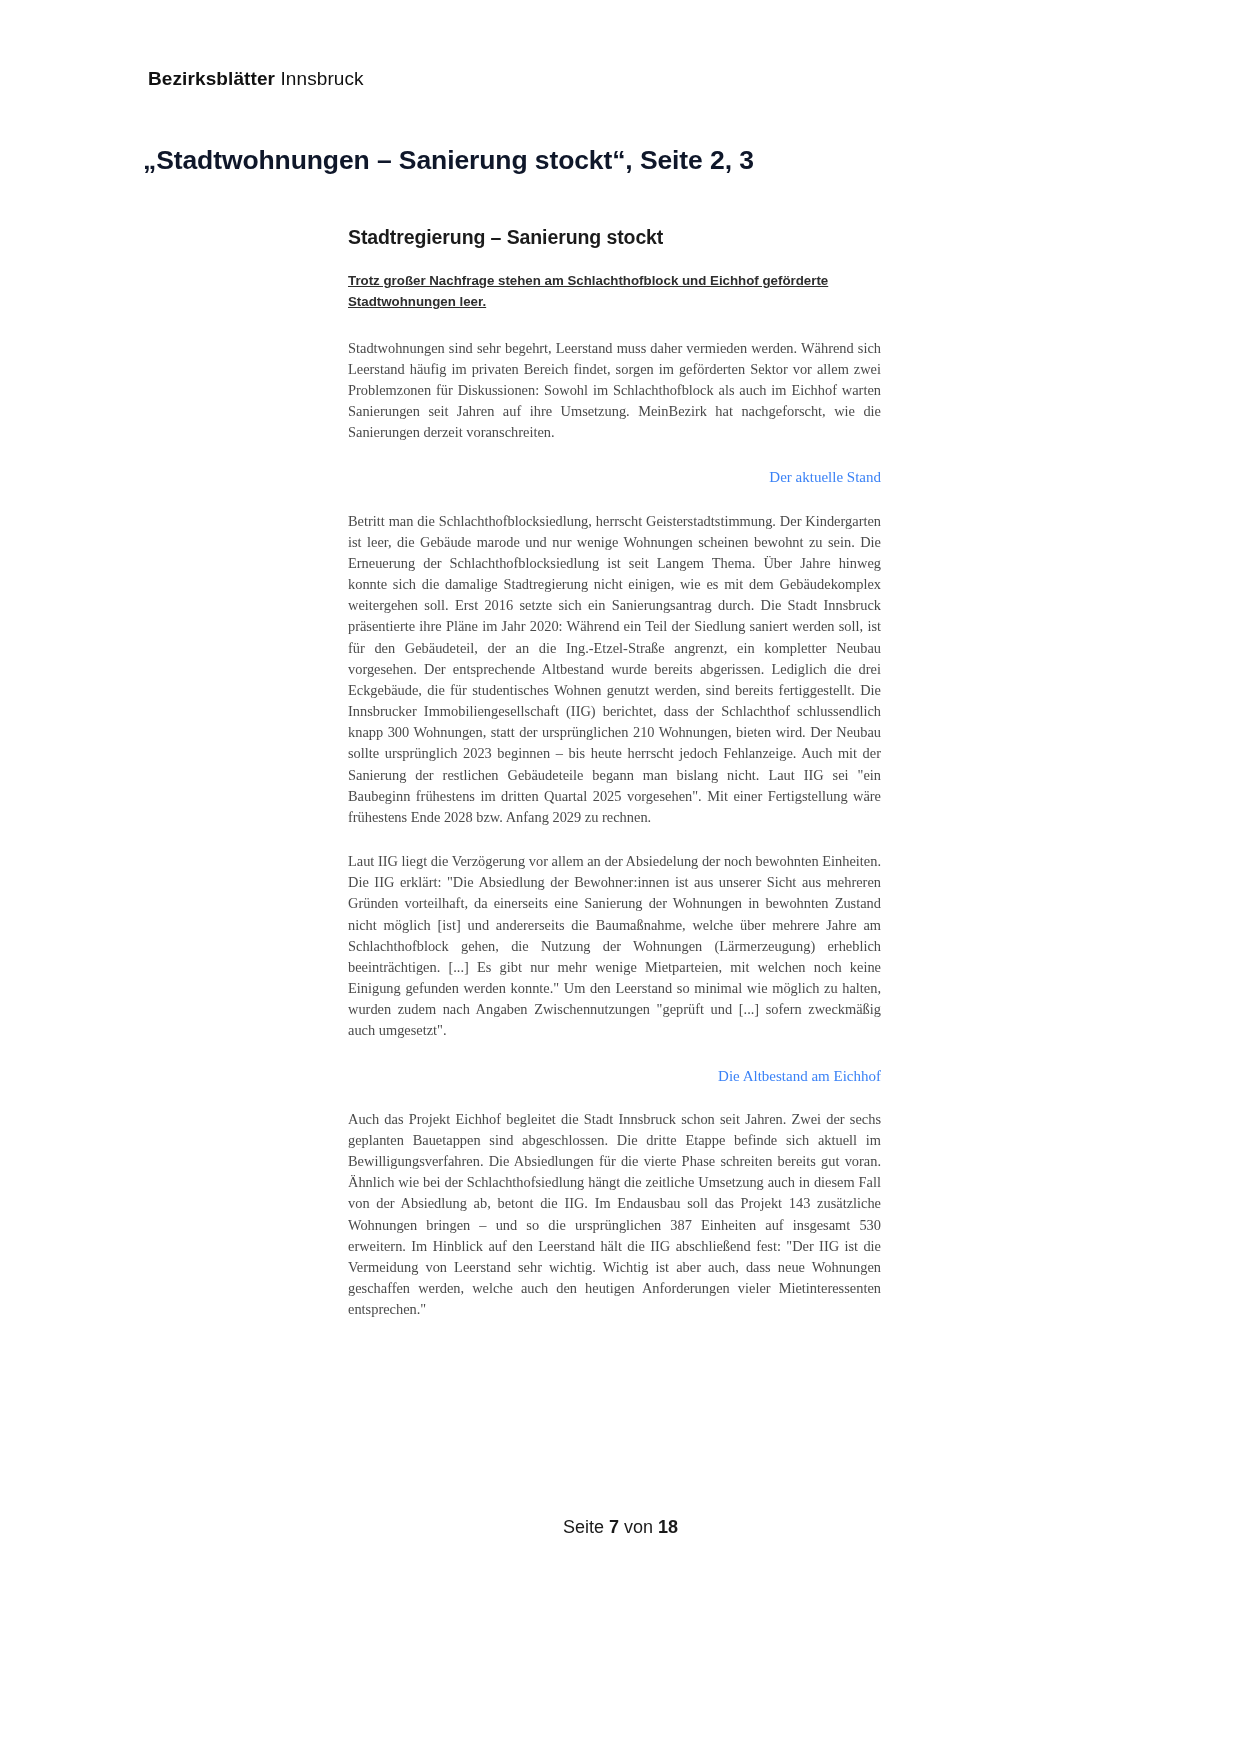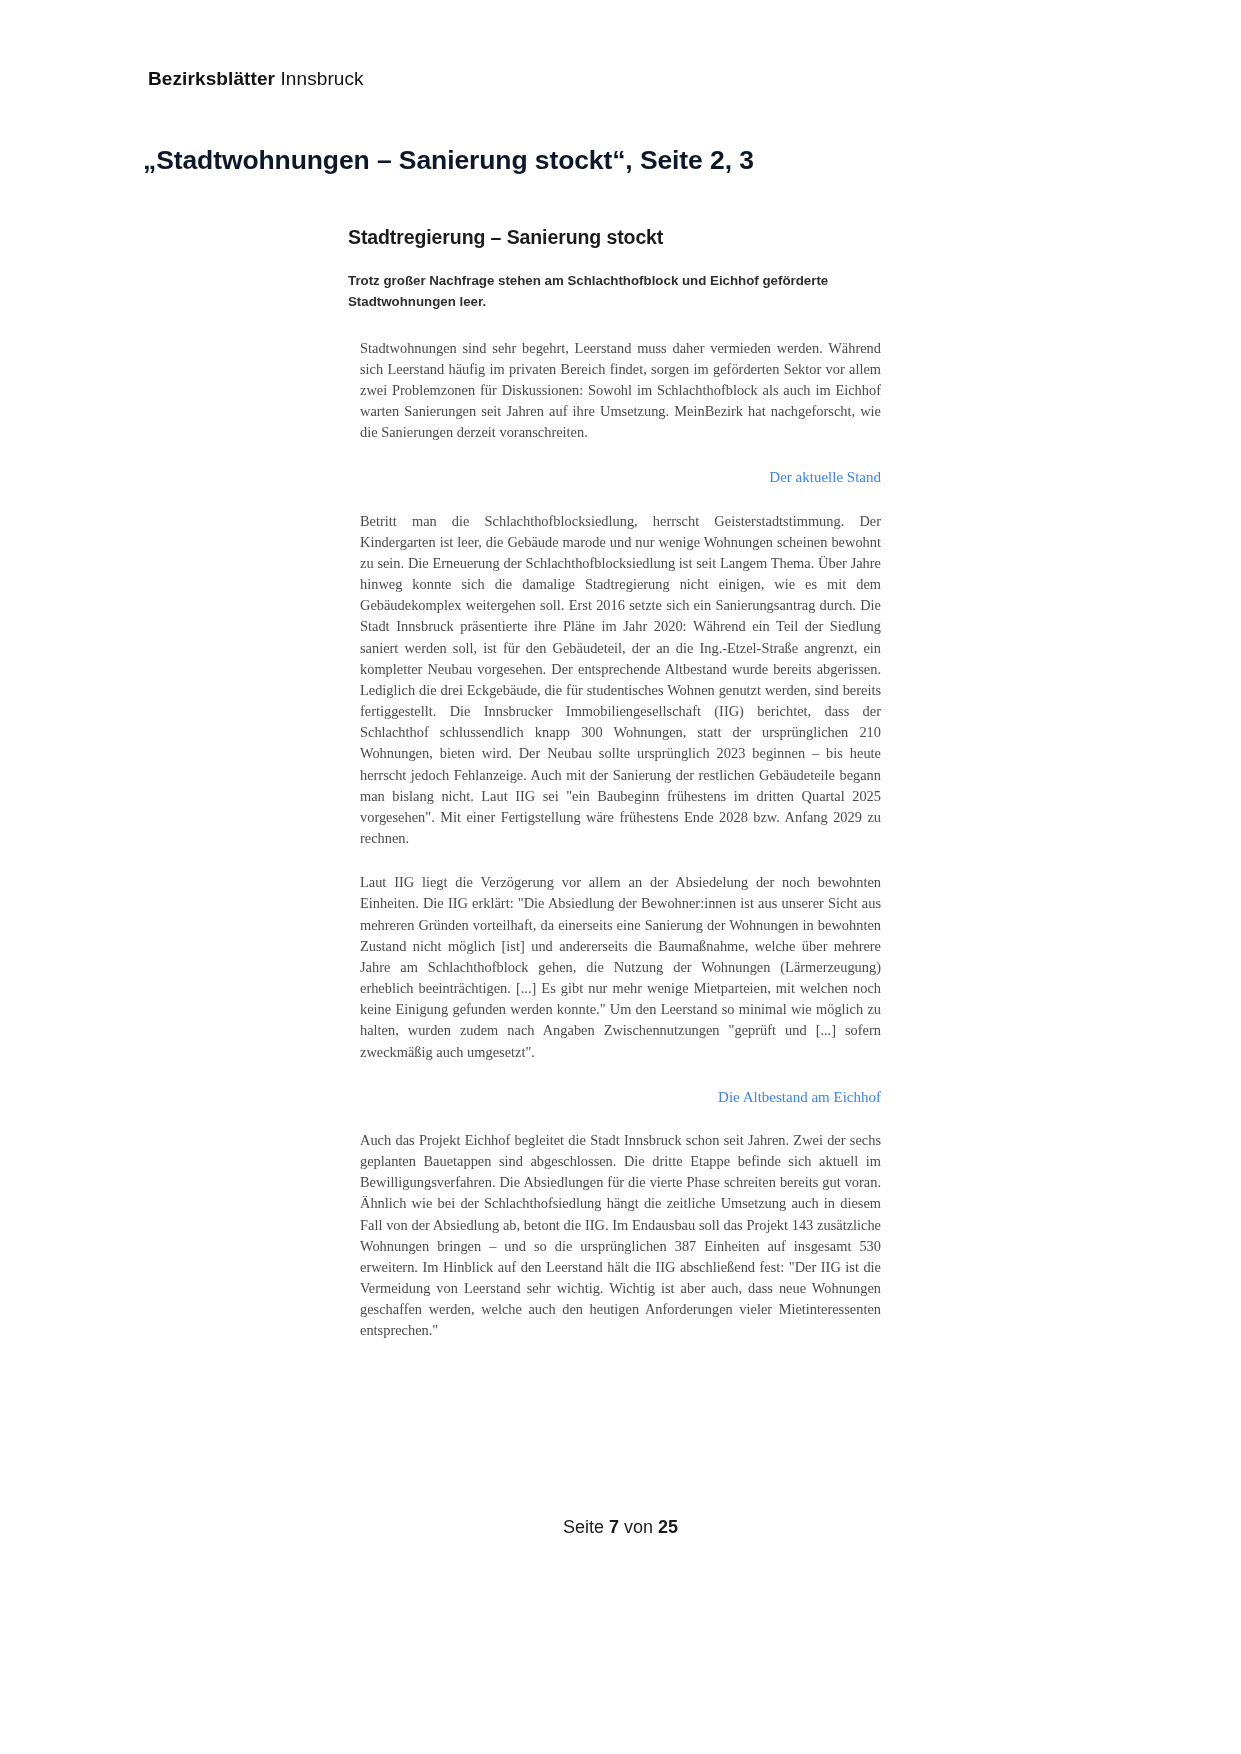--- a/index.html
+++ b/index.html
@@ -64,28 +64,29 @@
     letter-spacing: -0.1px;
     margin: 0 0 22px 0;
     line-height: 1.25;
   }
   .article-lead {
     font-size: 13.3px;
     font-weight: bold;
     line-height: 1.55;
     color: #2e2e2e;
     margin: 0 0 25px 0;
+    text-decoration: underline;
   }
   .article p.body {
     font-family: "Liberation Serif", serif;
     font-size: 14.4px;
     line-height: 1.47;
     text-align: justify;
     color: #4a4a4a;
-    margin: 0 0 23px 12px;
+    margin: 0 0 23px 0;
     hyphens: none;
   }
   .article p.subhead {
     font-family: "Liberation Serif", serif;
     font-size: 15px;
     line-height: 1.47;
     text-align: right;
     color: #3b82f6;
     margin: 0 0 22px 0;
   }
@@ -124,16 +125,16 @@
 
     <p class="body">Stadtwohnungen sind sehr begehrt, Leerstand muss daher vermieden werden. Während sich Leerstand häufig im privaten Bereich findet, sorgen im geförderten Sektor vor allem zwei Problemzonen für Diskussionen: Sowohl im Schlachthofblock als auch im Eichhof warten Sanierungen seit Jahren auf ihre Umsetzung. MeinBezirk hat nachgeforscht, wie die Sanierungen derzeit voranschreiten.</p>
     <p class="subhead">Der aktuelle Stand</p>
     <p class="body">Betritt man die Schlachthofblocksiedlung, herrscht Geisterstadtstimmung. Der Kindergarten ist leer, die Gebäude marode und nur wenige Wohnungen scheinen bewohnt zu sein. Die Erneuerung der Schlachthofblocksiedlung ist seit Langem Thema. Über Jahre hinweg konnte sich die damalige Stadtregierung nicht einigen, wie es mit dem Gebäudekomplex weitergehen soll. Erst 2016 setzte sich ein Sanierungsantrag durch. Die Stadt Innsbruck präsentierte ihre Pläne im Jahr 2020: Während ein Teil der Siedlung saniert werden soll, ist für den Gebäudeteil, der an die Ing.-Etzel-Straße angrenzt, ein kompletter Neubau vorgesehen. Der entsprechende Altbestand wurde bereits abgerissen. Lediglich die drei Eckgebäude, die für studentisches Wohnen genutzt werden, sind bereits fertiggestellt. Die Innsbrucker Immobiliengesellschaft (IIG) berichtet, dass der Schlachthof schlussendlich knapp 300 Wohnungen, statt der ursprünglichen 210 Wohnungen, bieten wird. Der Neubau sollte ursprünglich 2023 beginnen – bis heute herrscht jedoch Fehlanzeige. Auch mit der Sanierung der restlichen Gebäudeteile begann man bislang nicht. Laut IIG sei "ein Baubeginn frühestens im dritten Quartal 2025 vorgesehen". Mit einer Fertigstellung wäre frühestens Ende 2028 bzw. Anfang 2029 zu rechnen.</p>
     <p class="body">Laut IIG liegt die Verzögerung vor allem an der Absiedelung der noch bewohnten Einheiten. Die IIG erklärt: "Die Absiedlung der Bewohner:innen ist aus unserer Sicht aus mehreren Gründen vorteilhaft, da einerseits eine Sanierung der Wohnungen in bewohnten Zustand nicht möglich [ist] und andererseits die Baumaßnahme, welche über mehrere Jahre am Schlachthofblock gehen, die Nutzung der Wohnungen (Lärmerzeugung) erheblich beeinträchtigen. [...] Es gibt nur mehr wenige Mietparteien, mit welchen noch keine Einigung gefunden werden konnte." Um den Leerstand so minimal wie möglich zu halten, wurden zudem nach Angaben Zwischennutzungen "geprüft und [...] sofern zweckmäßig auch umgesetzt".</p>
     <p class="subhead">Die Altbestand am Eichhof</p>
     <p class="body">Auch das Projekt Eichhof begleitet die Stadt Innsbruck schon seit Jahren. Zwei der sechs geplanten Bauetappen sind abgeschlossen. Die dritte Etappe befinde sich aktuell im Bewilligungsverfahren. Die Absiedlungen für die vierte Phase schreiten bereits gut voran. Ähnlich wie bei der Schlachthofsiedlung hängt die zeitliche Umsetzung auch in diesem Fall von der Absiedlung ab, betont die IIG. Im Endausbau soll das Projekt 143 zusätzliche Wohnungen bringen – und so die ursprünglichen 387 Einheiten auf insgesamt 530 erweitern. Im Hinblick auf den Leerstand hält die IIG abschließend fest: "Der IIG ist die Vermeidung von Leerstand sehr wichtig. Wichtig ist aber auch, dass neue Wohnungen geschaffen werden, welche auch den heutigen Anforderungen vieler Mietinteressenten entsprechen."</p>
   </div>
 
   <div class="footer">
-    <span class="n">Seite </span><span class="b">7</span><span class="n"> von </span><span class="b">25</span>
+    <span class="n">Seite </span><span class="b">7</span><span class="n"> von </span><span class="b">18</span>
   </div>
 
 </div>
 
 </body></html>

